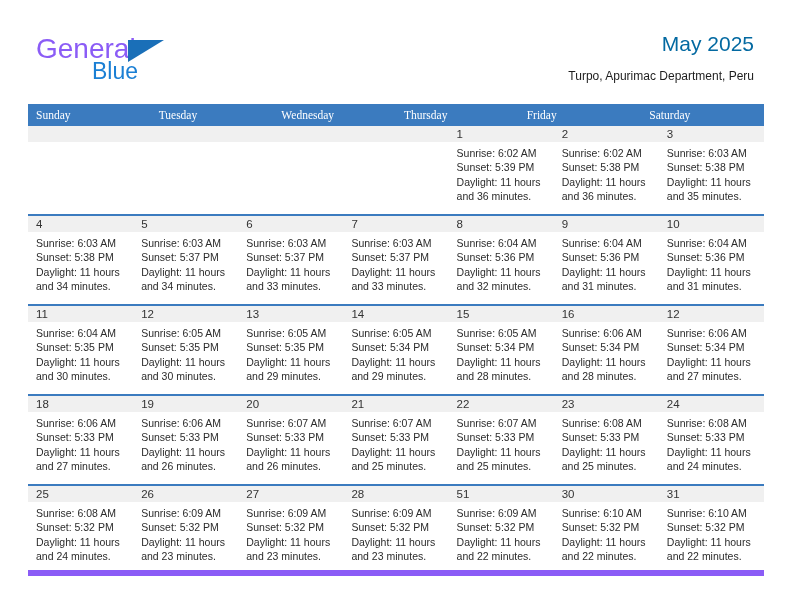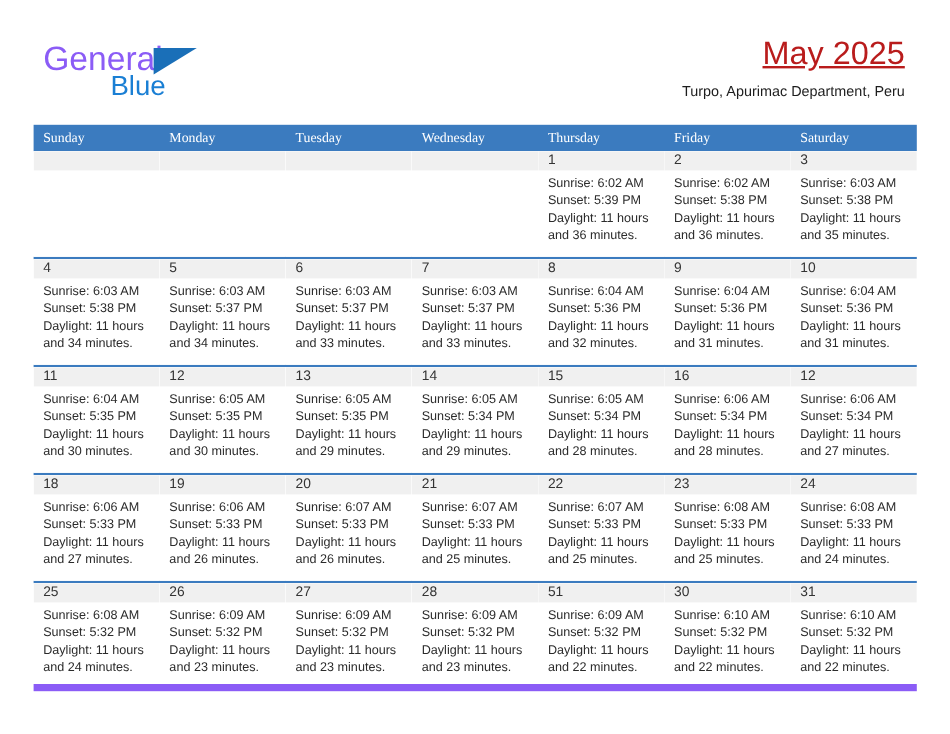--- a/index.html
+++ b/index.html
@@ -63,25 +63,24 @@
     line-height: 26px;
     white-space: nowrap;
   }
   .title-block {
     position: absolute;
     right: 38px;
     top: 28px;
     text-align: right;
   }
   .cal-title {
-    font-size: 27px;
-    color: #b91c1c;
+    font-size: 21px;
+    color: #0369a1;
     line-height: 32px;
     white-space: nowrap;
-    text-decoration: underline;
   }
   .cal-subtitle {
     margin-top: 6px;
     font-size: 12px;
     color: #1d1d1d;
     line-height: 20px;
     white-space: nowrap;
   }
 
   
@@ -160,21 +159,20 @@
       <div class="cal-title">May 2025</div>
       <div class="cal-subtitle">Turpo, Apurimac Department, Peru</div>
     </div>
 
   </div>
 
   <div class="calendar">
 
     <div class="weekdays">
       <div class="weekday">Sunday</div>
-      <div class="weekday">Monday</div>
       <div class="weekday">Tuesday</div>
       <div class="weekday">Wednesday</div>
       <div class="weekday">Thursday</div>
       <div class="weekday">Friday</div>
       <div class="weekday">Saturday</div>
     </div>
 
     <div class="week">
       <div class="day empty">
         <div class="day-num-band"></div>

